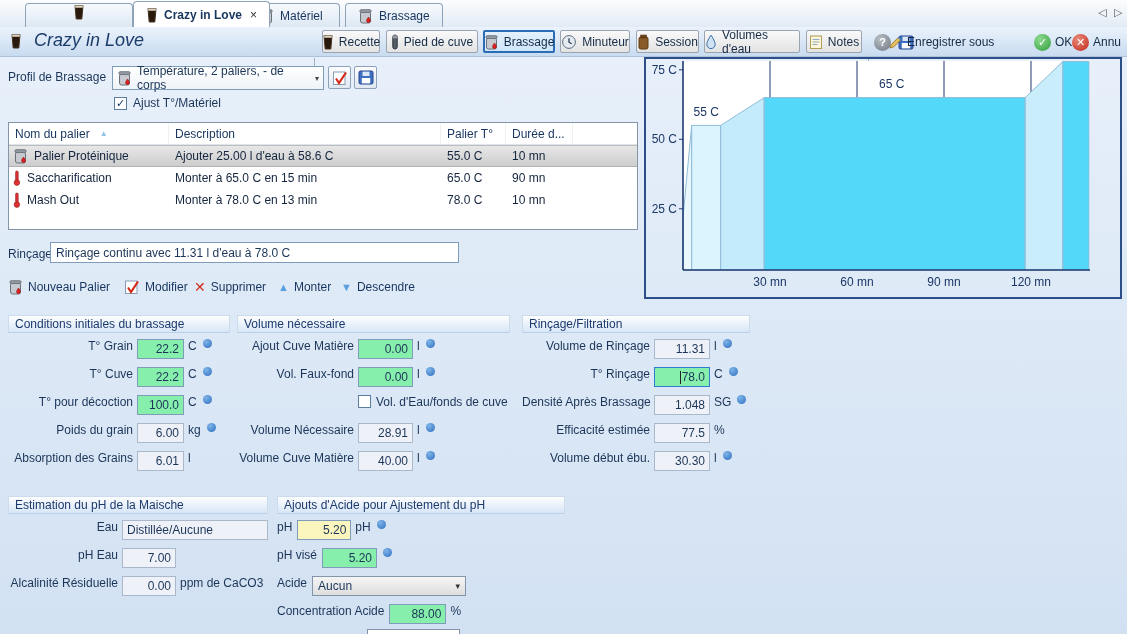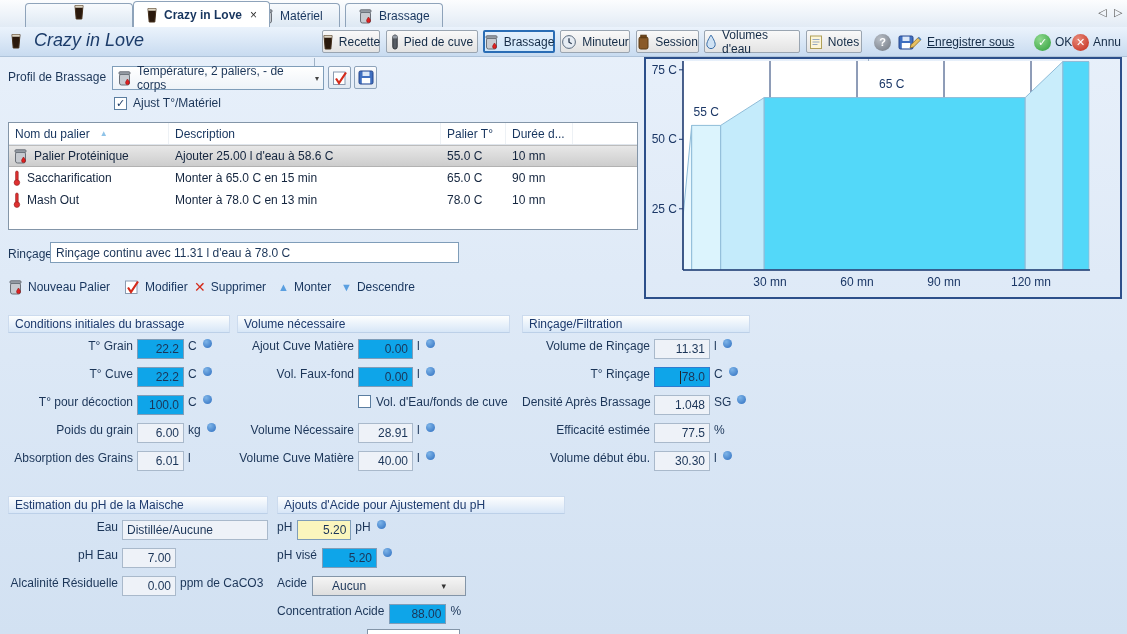--- a/index.html
+++ b/index.html
@@ -76,33 +76,33 @@
     border:2px solid #2c4f8a; }
   .ct { font-family:"Liberation Sans","DejaVu Sans",sans-serif; font-size:12px; fill:#1b3766; }
 
   
   .section { position:absolute; }
   .shead { height:18px; line-height:17px; padding-left:6px; color:#1d3a6d;
     background:linear-gradient(#fdfefe,#d7e6f7); border:1px solid #ccdbee;
     border-bottom-color:#bcd0e8; margin-bottom:6px; white-space:nowrap; }
   .frow { display:flex; align-items:flex-start; height:20px; margin-bottom:8px; white-space:nowrap; }
   .flab { text-align:right; margin-right:4px; flex:none; }
-  .fbox { height:20px; border:1px solid #7f9db9; background:#0ea5e9; display:flex; align-items:center;
+  .fbox { height:20px; border:1px solid #7f9db9; background:#86efac; display:flex; align-items:center;
     justify-content:flex-end; padding:0 4px; flex:none; overflow:hidden; }
   .fbox.ro { background:#eef2f8; border-color:#a9b9cb; }
   .fbox.left { justify-content:flex-start; }
   .fbox.yellow { background:#fbf6bd; }
   .fbox.focused { border-color:#2f7cd0; }
   .caret { width:1px; height:13px; background:#222; margin-right:1px; }
   .funit { margin-left:4px; }
   .dot { width:9px; height:9px; border-radius:50%; margin-left:6px; flex:none; }
   .dot.blue { background:radial-gradient(circle at 35% 30%,#7db4e8,#2f6fc0); }
   .dot.yellow { background:radial-gradient(circle at 35% 30%,#fcf396,#e0c722); }
   .fselect { height:20px; border:1px solid #8395a8; background:linear-gradient(#f5f5f5,#dedede);
-    display:flex; align-items:center; padding:0 19px; flex:none; }
+    display:flex; align-items:center; padding:0 5px; flex:none; }
   .fselect .chev { margin-left:auto; font-size:9px; color:#333; }
   .partial { position:absolute; left:367px; top:629px; width:93px; height:5px; background:#fff;
     border:1px solid #8395a8; border-bottom:none; }
 </style>
 </head>
 <body>
 
 <div class="tabbar" id="tabbar">
   <span class="tab-scroll" style="left:1098px">◁</span>
   <span class="tab-scroll" style="left:1114px">▷</span>
@@ -224,21 +224,21 @@
     </div>
     <div class="tlink" style="left: 898px; width: 20px;">
       <span class="icon">
         <svg width="16" height="15">
           <rect x="1" y="1" width="14" height="13" rx="1.5" fill="#3f6fc0" stroke="#24448a"></rect>
           <rect x="4.5" y="1.6" width="7" height="4.4" fill="#dce8f8"></rect>
           <rect x="3.8" y="8" width="8.4" height="5.4" fill="#fff"></rect>
         </svg>
       </span>
     </div>
-    <div class="tlink" style="left: 908px; width: 112px; text-decoration: underline;">
+    <div class="tlink" style="left: 888px; width: 112px;">
       <span class="icon">
         <svg width="15" height="15">
           <path d="M2 13l1.2-3.4L10.4 2.4l2.4 2.4-7.2 7.2L2 13Z" fill="#e8c060" stroke="#8a6a20" stroke-width="0.8"></path>
           <path d="M10.4 2.4l2.4 2.4" stroke="#4a80c0" stroke-width="1.6"></path>
         </svg>
       </span>
       <span>Enregistrer sous</span>
     </div>
     <div class="tlink" style="left: 1034px; width: 42px;">
       <span class="circle-icon ok">✓</span>

